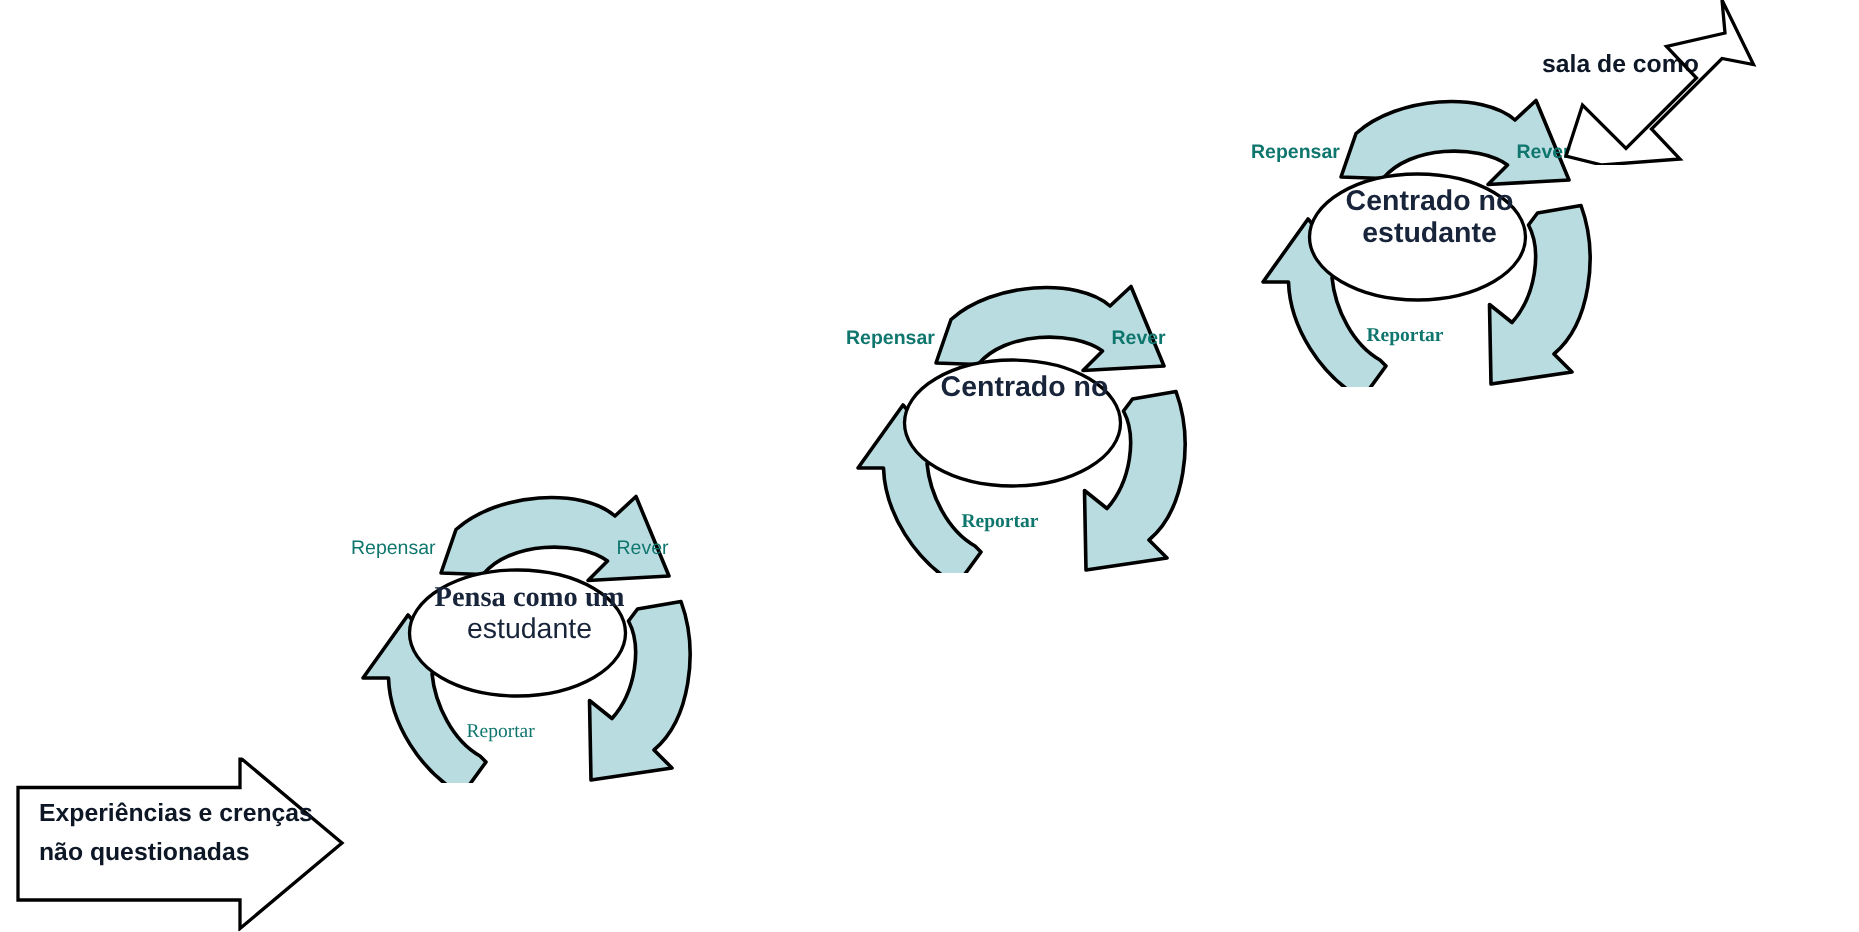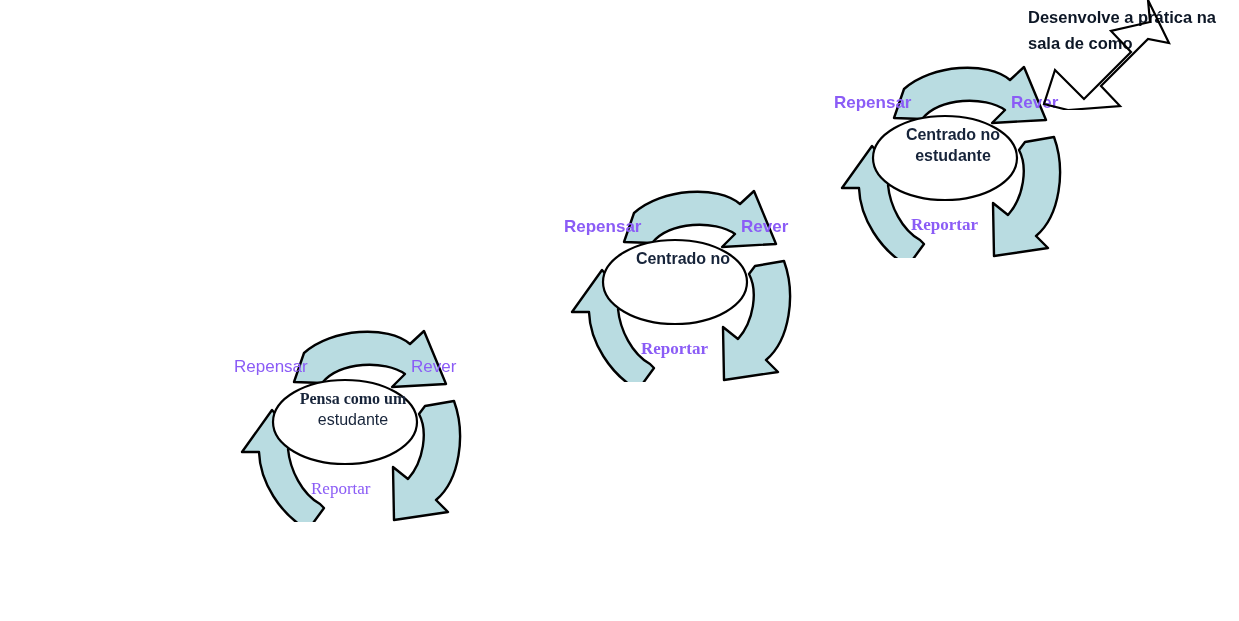--- a/index.html
+++ b/index.html
@@ -12,37 +12,37 @@
     position:relative;
   }
   #stage{position:absolute;left:0;top:0;width:1239px;height:621px;}
 
   
   .cycle{position:absolute;width:250px;height:200px;}
   .cycle .svg-layer{position:absolute;left:0;top:0;width:250px;height:200px;}
 
   .cyc-label{
     position:absolute;
-    font-size:17px;
-    color:#8b5cf6;
+    font-size:13px;
+    color:#0f766e;
     white-space:nowrap;
     line-height:1;
   }
   .cyc-label.bold{font-weight:bold;}
 
   .lbl-repensar{left:6px;top:36px;}
   .lbl-rever{left:183px;top:36px;text-align:center;}
   .lbl-reportar{left:83px;top:158px;font-family:Liberation Serif, serif;}
 
   .ellipse-text{
     position:absolute;
     left:34px;top:66px;
     width:182px;
     text-align:center;
-    font-size:16px;
+    font-size:19px;
     color:#17243a;
     line-height:21px;
   }
   .ellipse-text .l1{display:block;}
   .ellipse-text .l2{display:block;}
   .ellipse-text.strongfirst .l1{font-weight:bold;font-family:Liberation Serif, serif;}
   .ellipse-text.allbold .l1,.ellipse-text.allbold .l2{font-weight:bold;}
 
   
   .banner{position:absolute;}
@@ -57,20 +57,29 @@
   #banner-bottom{left:0px;top:505px;width:232px;height:116px;}
   #banner-bottom .btext{left:26px;top:24px;}
   #banner-top{left:1022px;top:-2px;width:217px;height:112px;}
   #banner-top .btext{left:6px;top:6px;}
 </style>
 </head>
 <body>
 
 <div id="stage">
 
+  <div class="banner" id="banner-bottom">
+    <svg width="232" height="116" viewBox="0 0 232 116">
+      <polygon points="12,20 160,20 160,0 228,57 160,114 160,95 12,95" fill="#ffffff" stroke="#000000" stroke-width="2.2" stroke-linejoin="miter"></polygon>
+    </svg>
+    <div class="btext">
+      <span>Experiências e crenças</span><br>
+      <span>não questionadas</span>
+    </div>
+  </div>
 
   <div class="cycle" id="cycle-1" style="left:228px;top:322px;">
     <svg class="svg-layer" viewBox="0 0 250 200">
 
       <path d="M66,60 L76,31 C104,6 160,3 182,22 L196,9 L218,62 L164,65 L177,52 C157,38 112,39 94,61 Z" fill="#b9dce1" stroke="#000000" stroke-width="2.4" stroke-linejoin="round"></path>
 
       <path d="M197,84 L226,79 C238,112 232,158 208,178 L220,190 L166,198 L165,145 L180,157 C196,139 200,109 191,92 Z" fill="#b9dce1" stroke="#000000" stroke-width="2.4" stroke-linejoin="round"></path>
 
       <path d="M96,186 L80,208 C52,192 32,160 31,130 L14,130 L44,88 L78,127 L60,127 C62,148 74,172 92,182 Z" fill="#b9dce1" stroke="#000000" stroke-width="2.4" stroke-linejoin="round"></path>
 
@@ -111,21 +120,21 @@
     <div class="cyc-label lbl-rever bold">Rever</div>
     <div class="cyc-label lbl-reportar bold">Reportar</div>
     <div class="ellipse-text allbold">
       <span class="l1">Centrado no</span>
       <span class="l2">estudante</span>
     </div>
   </div>
 
   <div class="banner" id="banner-top">
     <div class="btext">
-      <span>Desenvolve a prática na</span><br>
+      <br>
       <span>sala de como</span>
     </div>
     <svg width="217" height="112" viewBox="0 0 217 112" style="position:absolute;left:0;top:0;">
       <polygon points="22,106 33,72 62,101 109,54 89,33 128,24 126,2 147,45 126,41 79,88 98,108 46,112" fill="#ffffff" fill-opacity="0" stroke="#000000" stroke-width="2.2" stroke-linejoin="miter"></polygon>
     </svg>
   </div>
 
 </div>
 
 </body></html>

